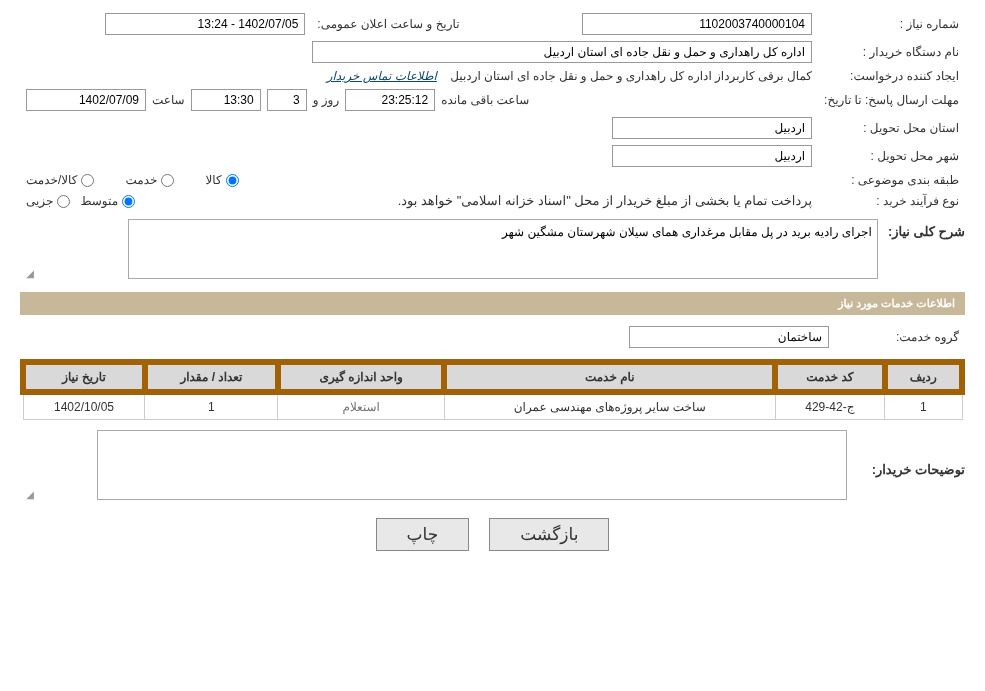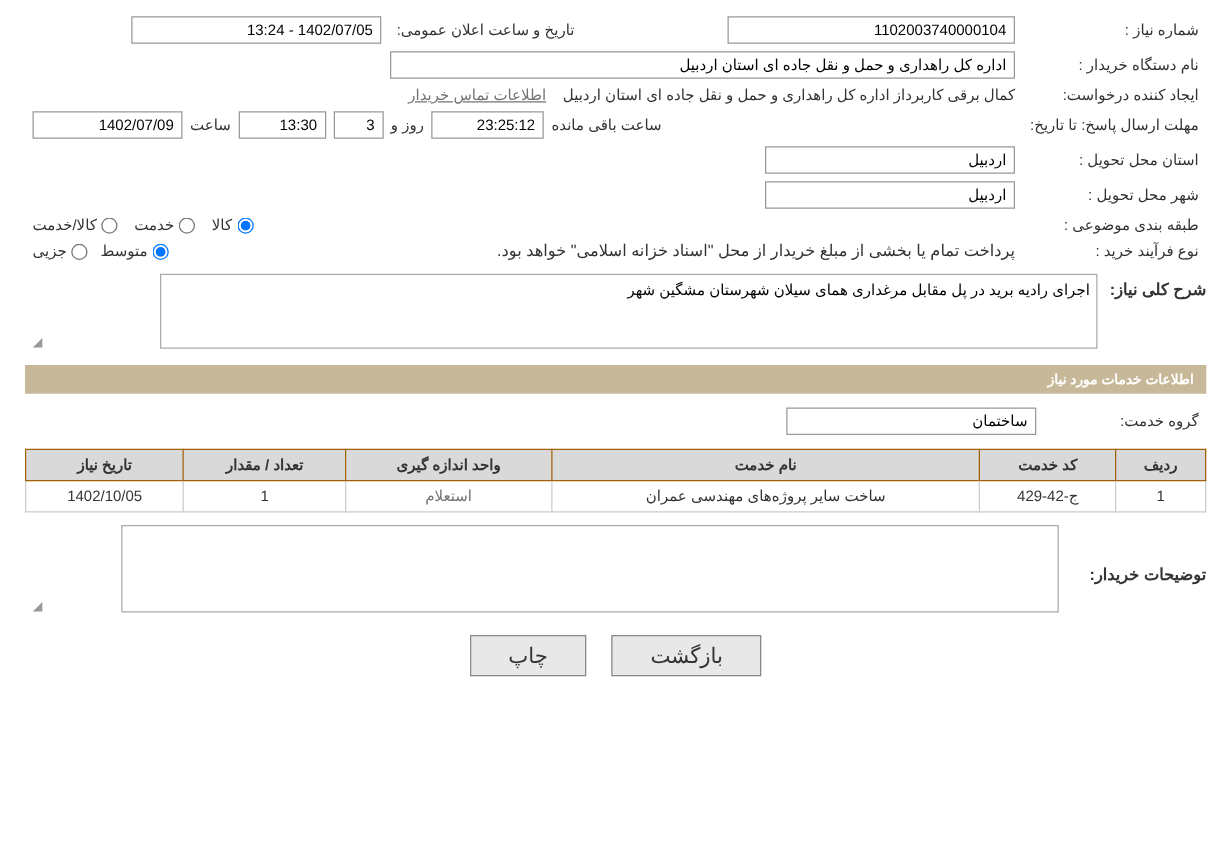--- a/index.html
+++ b/index.html
@@ -60,34 +60,35 @@
       background: #fff;
       padding: 3px 6px;
       font-size: 12px;
       font-family: Tahoma, Arial, sans-serif;
       direction: rtl;
     }
     .input-wide {
       width: 220px;
     }
     .blue-link {
-      color: #737373;
+      color: #0c4a6e;
       text-decoration: underline;
       cursor: pointer;
+      font-style: italic;
     }
     .row-inline {
       display: flex;
       align-items: center;
       gap: 8px;
       flex-direction: row-reverse;
     }
     .radio-group {
       display: flex;
       align-items: center;
-      gap: 13px;
+      gap: 31px;
       flex-direction: row-reverse;
     }
     .radio-item {
       display: flex;
       align-items: center;
       gap: 4px;
       flex-direction: row-reverse;
     }
     .description-box {
       border: 1px solid #aaa;
@@ -101,21 +102,21 @@
       resize: none;
     }
     .services-table {
       width: 100%;
       border-collapse: collapse;
       margin-top: 8px;
       font-size: 12px;
     }
     .services-table th {
       background: #d9d9d9;
-      border: 1px solid #a16207;
+      border: 6px solid #a16207;
       padding: 5px 8px;
       text-align: center;
       font-weight: bold;
     }
     .services-table td {
       border: 1px solid #ccc;
       padding: 5px 8px;
       text-align: center;
       background: #fff;
     }

